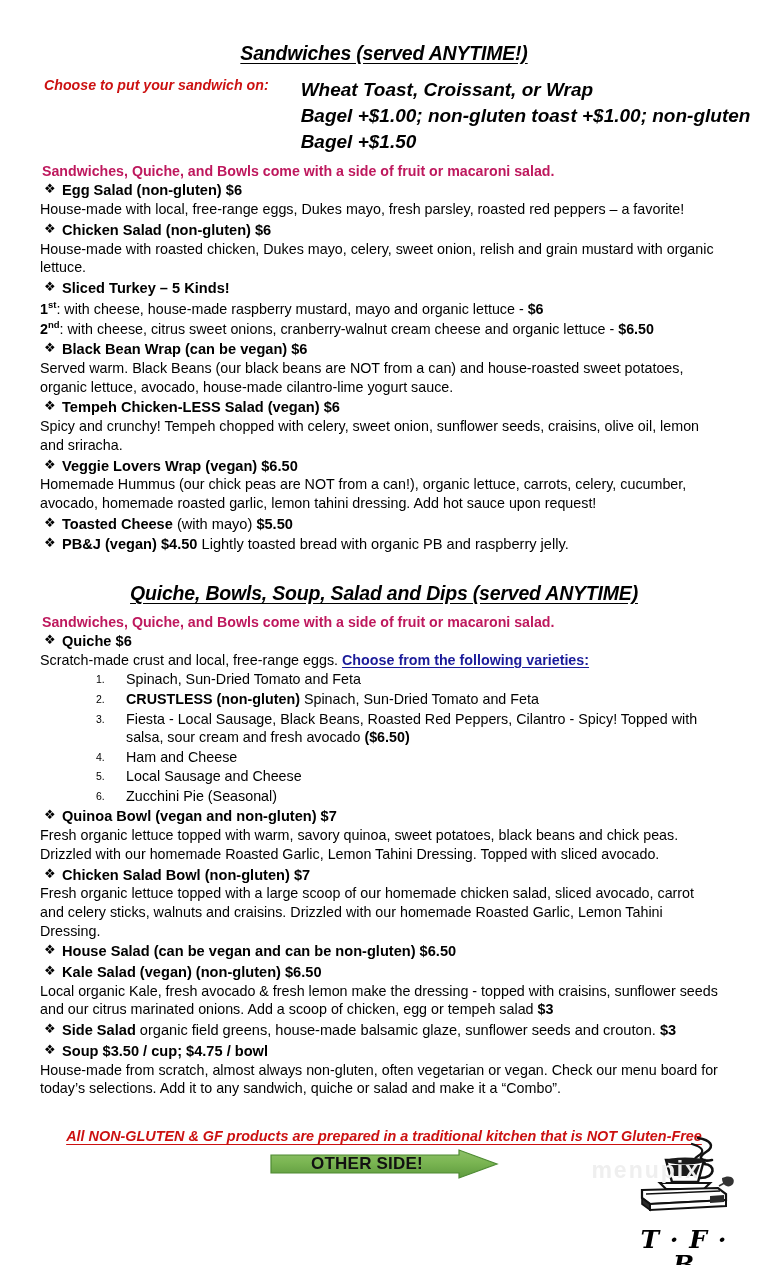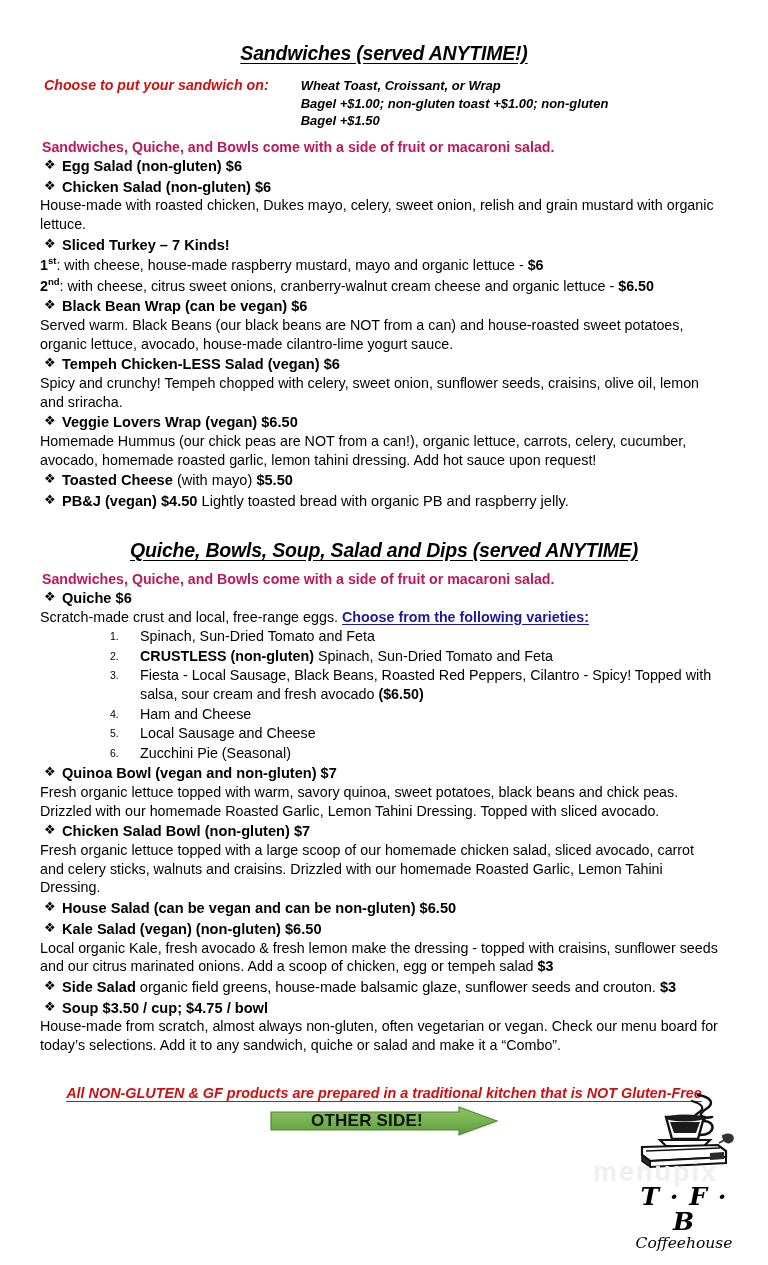--- a/index.html
+++ b/index.html
@@ -69,21 +69,21 @@
   }
   .choose-label {
     color: #CC1111;
     font-weight: bold;
     font-size: 14.2px;
     white-space: nowrap;
     flex: 0 0 auto;
     padding-top: 0px;
   }
   .choose-values {
-    font-size: 13px;
+    font-size: 19px;
     font-weight: bold;
     line-height: 1.36;
     margin-left: 32px;
   }
   .come-with {
     padding-left: 42px;
     margin-top: 9px;
     margin-bottom: 2px;
   }
 
@@ -108,21 +108,21 @@
   .sub-line {
     font-size: 14.3px;
     padding-left: 40px;
     margin: 1px 0 0 0;
     line-height: 1.3;
   }
   .sub-line sup { font-size: 9.5px; vertical-align: super; }
 
   
   ol.quiche-list {
-    margin: 1px 0 0 16px;
+    margin: 1px 0 0 2px;
     padding-left: 8px;
     list-style: none;
     counter-reset: q;
   }
   ol.quiche-list li {
     counter-increment: q;
     position: relative;
     font-size: 14.3px;
     line-height: 1.3;
     padding-left: 116px;
@@ -193,23 +193,23 @@
     left: 0; right: 34px; top: 5px;
     text-align: center;
     font-size: 17px;
     font-weight: bold;
     color: #111;
     letter-spacing: 0.2px;
   }
 
   .watermark {
     position: absolute;
-    right: 50px;
+    right: 68px;
     top: 1157px;
-    font-size: 27px;
+    font-size: 23px;
     letter-spacing: 2px;
     color: #efefef;
     font-weight: bold;
     user-select: none;
   }
 </style>
 </head>
 <body>
 
 <div class="page">
@@ -226,30 +226,31 @@
           <div>Bagel +$1.50</div>
         </span>
     </div>
 
     <div class="come-with red">Sandwiches, Quiche, and Bowls come with a side of fruit or macaroni salad.</div>
 
     <div class="item">
       <span class="bullet">❖</span>
       <span>Egg Salad (non-gluten)  $6</span>
     </div>
+    <p class="desc">House-made with local, free-range eggs, Dukes mayo, fresh parsley, roasted red peppers – a favorite!</p>
 
     <div class="item">
       <span class="bullet">❖</span>
       <span>Chicken Salad (non-gluten)  $6</span>
     </div>
     <p class="desc">House-made with roasted chicken, Dukes mayo, celery, sweet onion, relish and grain mustard with organic lettuce.</p>
 
     <div class="item">
       <span class="bullet">❖</span>
-      <span>Sliced Turkey – 7 Kinds!</span>
+      <span>Sliced Turkey – 5 Kinds!</span>
     </div>
     <div class="sub-line">
       <span class="b">1</span><sup class="b">st</sup><span>:  with cheese, house-made raspberry mustard, mayo and organic lettuce - </span><span class="b">$6</span>
     </div>
     <div class="sub-line">
       <span class="b">2</span><sup class="b">nd</sup><span>:  with cheese, citrus sweet onions, cranberry-walnut cream cheese and organic lettuce - </span><span class="b">$6.50</span>
     </div>
 
     <div class="item">
       <span class="bullet">❖</span>

